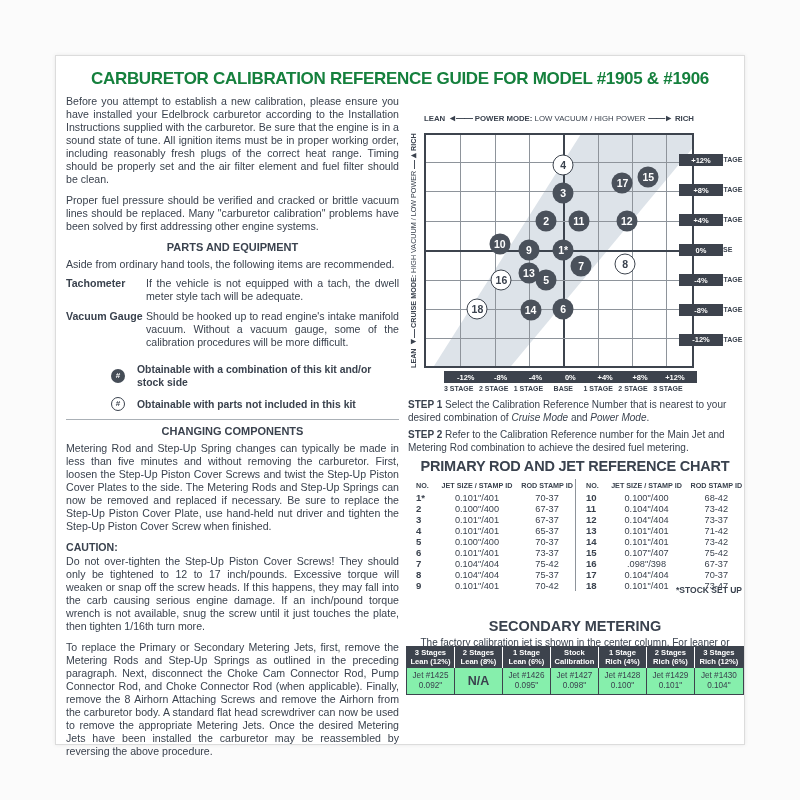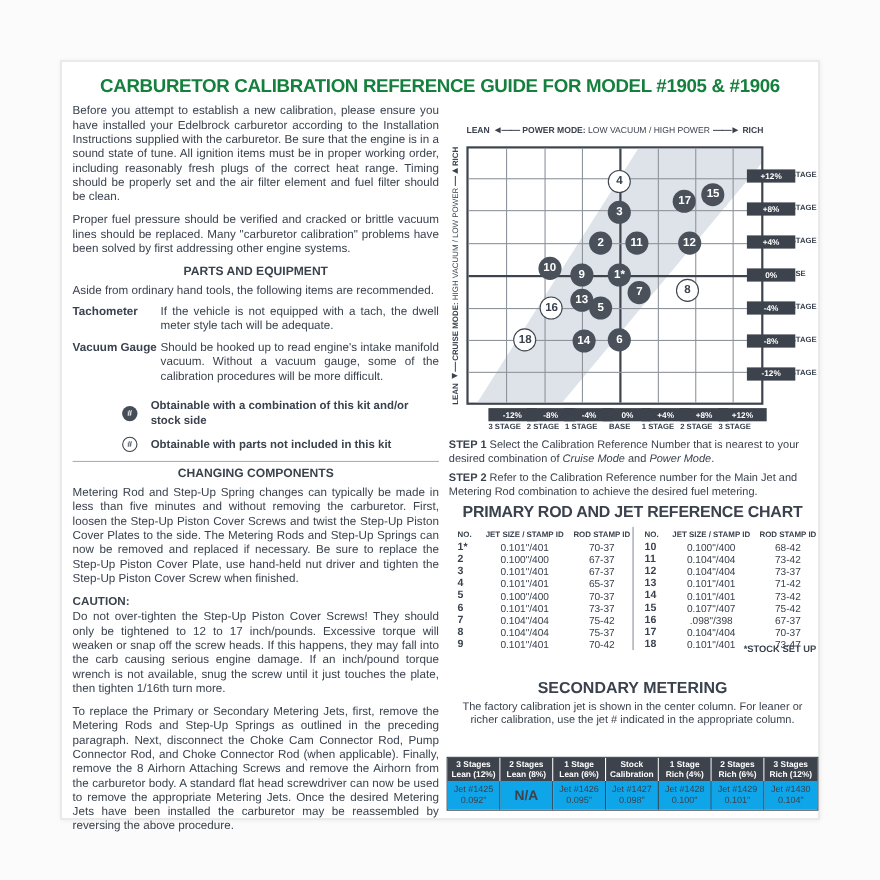--- a/index.html
+++ b/index.html
@@ -62,27 +62,27 @@
   .prow .c-no  { width:17%; text-align:left; padding-left:10px; font-weight:bold; font-size:9.6px; }
   .prow .c-jet { width:50%; text-align:center; font-size:9.2px; }
   .prow .c-rod { width:33%; text-align:center; font-size:9.2px; }
   .phead { height:13px; }
   .phead span { font-size:7.2px !important; font-weight:bold; }
   #stock-note { position:absolute; top:479px; right:2px; font-size:8.5px; font-weight:bold; }
   #secondary-head { position:absolute; top:512px; left:0; width:338px; text-align:center;
                     font-size:14.5px; font-weight:bold; }
   #secondary-desc { position:absolute; top:531px; left:4px; width:330px; text-align:center;
                     font-size:10px; line-height:12px; }
-  #sec-table { position:absolute; top:582px; left:0; width:338px; border:1px solid #3d434d; }
+  #sec-table { position:absolute; top:540px; left:0; width:338px; border:1px solid #3d434d; }
   .sec-row { display:flex; }
   .sec-hcell { width:14.2857%; background:#3d434d; color:#fff; font-size:7.6px; font-weight:bold;
                text-align:center; padding:2px 1px; line-height:8.6px; border-right:1px solid #fff; }
   .sec-hcell:last-child { border-right:none; }
   .sec-bcell { width:14.2857%; text-align:center; font-size:8.2px; line-height:10px; padding:3px 0;
-               border-right:1px solid #3d434d; background:#0ea5e9; }
+               border-right:1px solid #3d434d; background:#86efac; }
   .sec-bcell:last-child { border-right:none; }
   .sec-bcell.na { font-size:12.5px; font-weight:bold; line-height:20px; }
 </style>
 </head>
 <body>
 
 <div id="stage">
   <div id="page">
 
     <div class="title">CARBURETOR CALIBRATION REFERENCE GUIDE FOR MODEL #1905 &amp; #1906</div>

